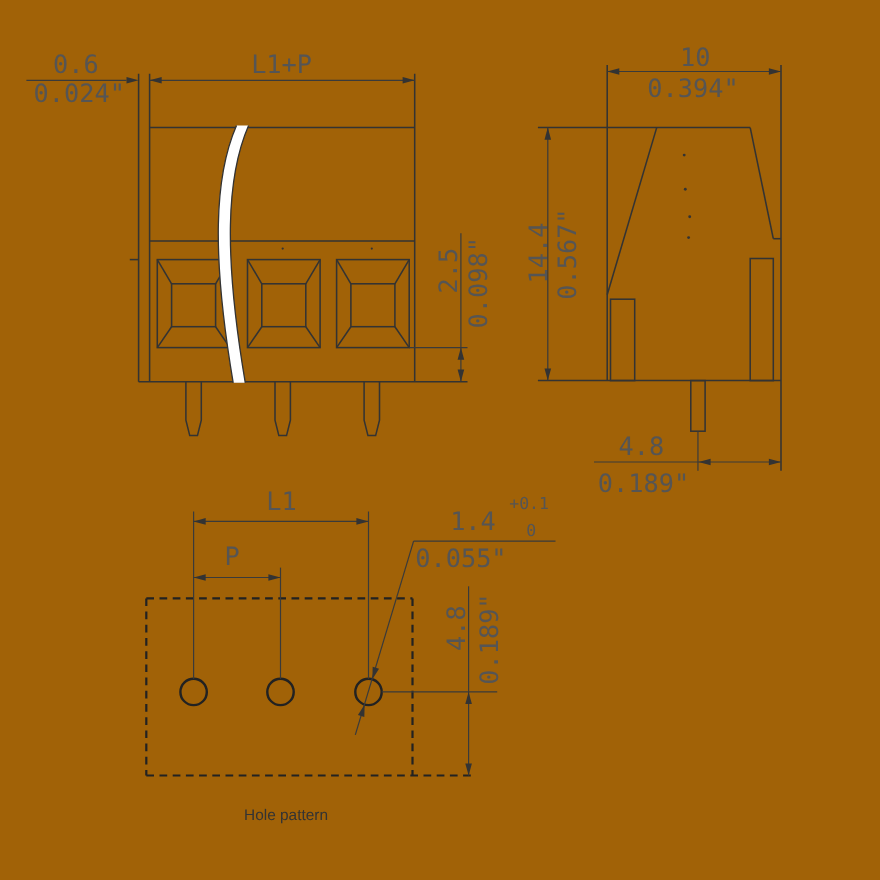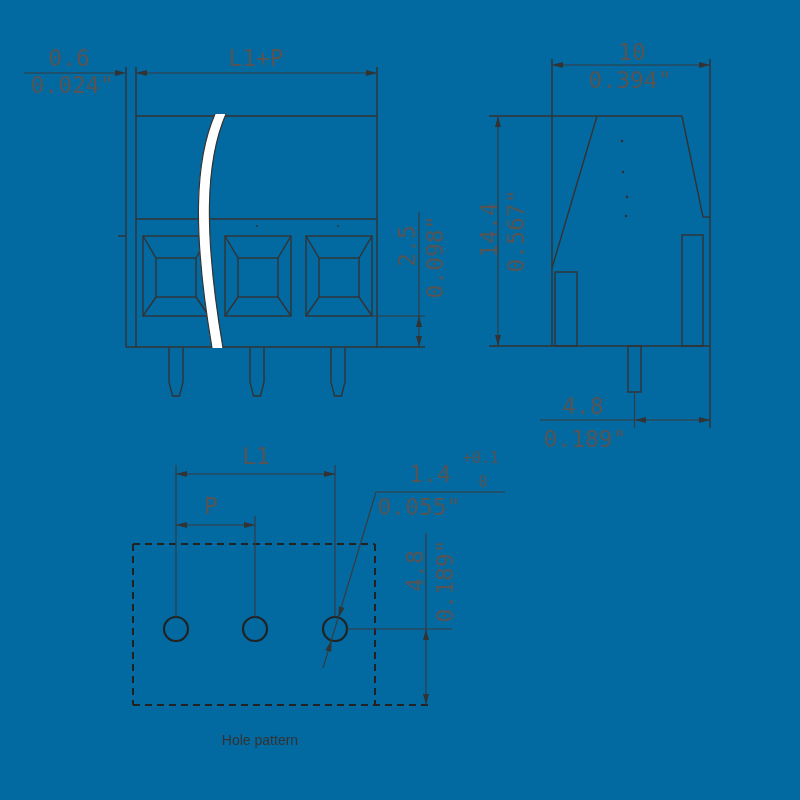--- a/index.html
+++ b/index.html
@@ -1,16 +1,16 @@
 <!DOCTYPE html>
 <html><head>
 <meta charset="utf-8">
 <style>
   html,body{margin:0;padding:0;background:#fff;}
-  .stage{width:800px;height:800px;background:#0369a1;position:relative;overflow:hidden;}
+  .stage{width:800px;height:800px;background:#a16207;position:relative;overflow:hidden;}
   svg{display:block;}
   text{font-family:"DejaVu Sans Mono","Liberation Mono",monospace;fill:#555;}
   text.dim-main{font-size:23px;}
   text.dim-tol{font-size:15px;}
   text.caption{font-family:"Liberation Sans",sans-serif;font-size:14px;fill:#333;}
   .obj{stroke:#333;stroke-width:1.4;fill:none;}
   .dim{stroke:#3a3a3a;stroke-width:1.1;fill:none;}
   .dash{stroke:#222;stroke-width:2;fill:none;stroke-dasharray:7 5;}
   .hole{stroke:#222;stroke-width:2.2;fill:none;}
   .arr{fill:#333;stroke:none;}

